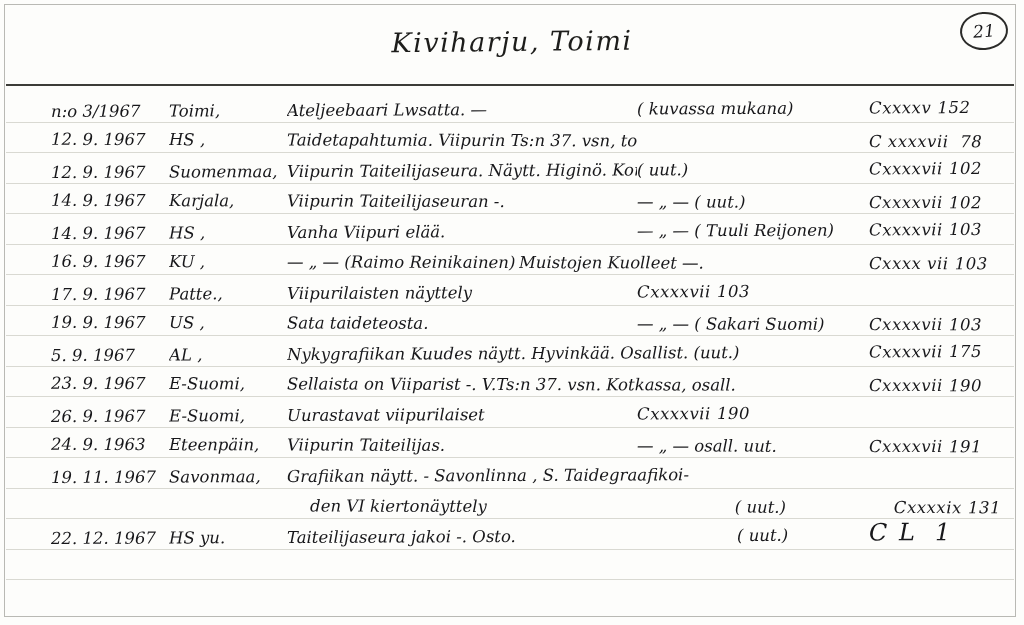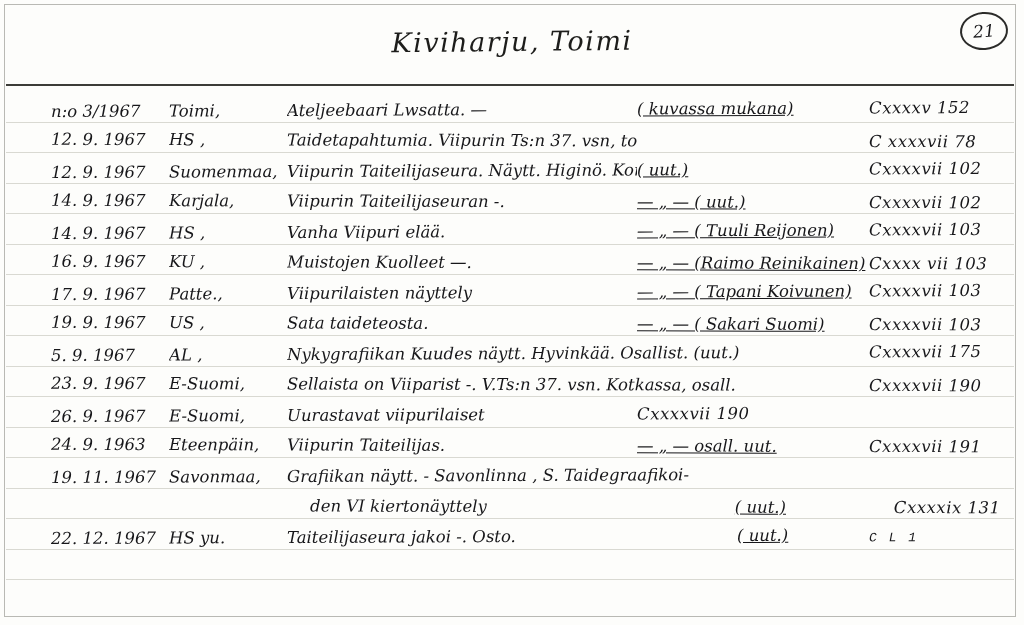--- a/index.html
+++ b/index.html
@@ -100,30 +100,30 @@
     font-style: italic;
     font-size: 16.5px;
     color: #17171a;
     overflow: hidden;
     line-height: 1;
     padding-bottom: 4px;
   }
   .c-date   { width: 118px; margin-left: 37px; }
   .c-source { width: 118px; }
   .c-desc   { width: 350px; }
-  .c-note   { width: 232px; text-decoration: underline; }
+  .c-note   { width: 232px; }
   .c-ref    { width: 130px; text-align: left; letter-spacing: 0.5px; }
 
   .row.indent .c-date,
   .row.indent .c-source { visibility: hidden; }
 
   .c-ref .num {
     display: inline-block;
     min-width: 34px;
-    text-align: left;
+    text-align: center;
   }
 
   
   .row:nth-child(odd)  { transform: rotate(-0.25deg); }
   .row:nth-child(even) { transform: rotate(0.15deg); }
 
   .sub-note { font-size: 15.5px; }
 </style>
 </head>
 <body>
@@ -192,30 +192,29 @@
       <div class="c c-date hand">14. 9. 1967</div>
       <div class="c c-source hand">HS ,</div>
       <div class="c c-desc hand">Vanha Viipuri elää.</div>
       <div class="c c-note hand">— „ — ( Tuuli Reijonen)</div>
       <div class="c c-ref hand"><span>Cxxxxvii</span> <span class="num">103</span></div>
     </div>
 
     <div class="row">
       <div class="c c-date hand">16. 9. 1967</div>
       <div class="c c-source hand">KU ,</div>
+      <div class="c c-note hand">— „ — (Raimo Reinikainen)</div>
       <div class="c c-desc hand">Muistojen Kuolleet —.</div>
-      <div class="c c-note hand">— „ — (Raimo Reinikainen)</div>
       <div class="c c-ref hand"><span>Cxxxx vii</span> <span class="num">103</span></div>
     </div>
 
     <div class="row">
       <div class="c c-date hand">17. 9. 1967</div>
       <div class="c c-source hand">Patte.,</div>
       <div class="c c-desc hand">Viipurilaisten näyttely</div>
-      <div class="c c-note hand">— „ — ( Tapani Koivunen)</div>
       <div class="c c-ref hand"><span>Cxxxxvii</span> <span class="num">103</span></div>
     </div>
 
     <div class="row">
       <div class="c c-date hand">19. 9. 1967</div>
       <div class="c c-source hand">US ,</div>
       <div class="c c-desc hand">Sata taideteosta.</div>
       <div class="c c-note hand">— „ — ( Sakari Suomi)</div>
       <div class="c c-ref hand"><span>Cxxxxvii</span> <span class="num">103</span></div>
     </div>
@@ -262,17 +261,17 @@
       <div class="c c-desc hand">den VI kiertonäyttely</div>
       <div class="c c-note hand sub-note" style="padding-left:112px;width:178px;">( uut.)</div>
       <div class="c c-ref hand"><span>Cxxxxix</span> <span class="num">131</span></div>
     </div>
 
     <div class="row">
       <div class="c c-date hand">22. 12. 1967</div>
       <div class="c c-source hand">HS yu.</div>
       <div class="c c-desc hand">Taiteilijaseura jakoi -.  Osto.</div>
       <div class="c c-note hand" style="padding-left:100px;width:132px;">( uut.)</div>
-      <div class="c c-ref hand" style="font-size:13px;letter-spacing:2px;font-family:Liberation Mono, monospace;"><span>C L</span> <span class="num">1</span></div>
+      <div class="c c-ref hand" style="font-size:24px;letter-spacing:2px;"><span>C L</span> <span class="num">1</span></div>
     </div>
 
   </div>
 </div>
 
 </body></html>

